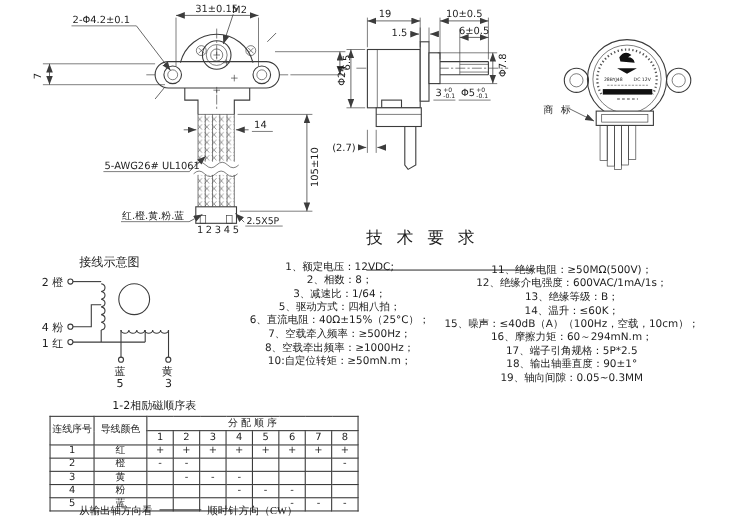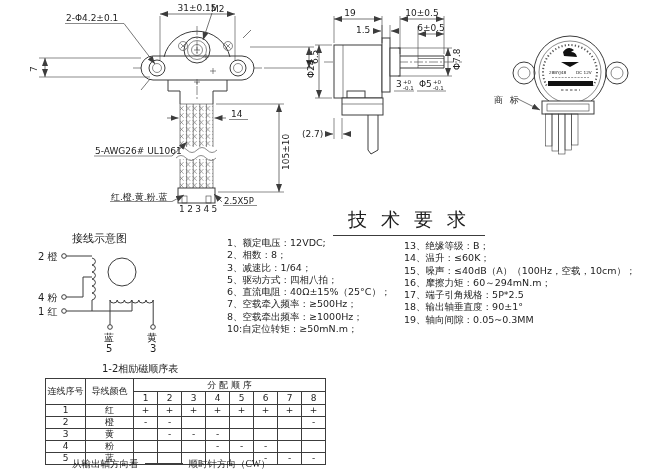--- a/index.html
+++ b/index.html
@@ -12,23 +12,23 @@
   .dim{stroke:#3c3c3c;stroke-width:.7;fill:none;}
   .cl{stroke:#3c3c3c;stroke-width:.6;fill:none;stroke-dasharray:9 2 2 2;}
   .wfill{fill:#ffffff;}
   .d{font-size:9px;}
   .d8{font-size:8.5px;}
   .tol{font-size:5.5px;}
   .tiny{font-size:4.2px;}
   .cjk10{font-size:10px;}
   .cjk11{font-size:11px;}
   
-  .tech-title{position:absolute;left:333px;top:207px;width:152px;text-align:center;
-    font-size:19px;letter-spacing:4px;padding-bottom:2px;border-bottom:1.2px solid #3c3c3c;white-space:nowrap;}
-  .tlist{position:absolute;font-size:9.5px;line-height:12.3px;white-space:nowrap;}
+  .tech-title{position:absolute;left:333px;top:207px;width:152px;text-align:left;
+    font-size:15px;letter-spacing:4px;padding-bottom:19px;border-bottom:1.2px solid #3c3c3c;white-space:nowrap;}
+  .tlist{position:absolute;font-size:9.5px;line-height:12.3px;white-space:nowrap;text-align:center;}
   .tleft{left:227px;top:237px;}
   .tright{left:404px;top:240px;}
   
   .seqtab{position:absolute;left:45px;top:378px;border-collapse:collapse;table-layout:fixed;width:280px;}
   .seqtab th,.seqtab td{border:1px solid #3c3c3c;font-size:9px;font-weight:normal;
     text-align:center;padding:0;height:11px;line-height:11px;overflow:hidden;}
   .seqtab th{height:12px;}
   .caption{position:absolute;left:72px;top:458px;font-size:9.5px;white-space:nowrap;font-family:Liberation Serif, serif;}
   .capline{display:inline-block;width:38px;border-top:1px solid #3c3c3c;vertical-align:middle;margin:0 6px 2px 6px;}
 </style>
@@ -230,20 +230,22 @@
     <div>2、相数：8；</div>
     <div>3、减速比：1/64；</div>
     <div>5、驱动方式：四相八拍；</div>
     <div>6、直流电阻：40Ω±15%（25°C）；</div>
     <div>7、空载牵入频率：≥500Hz；</div>
     <div>8、空载牵出频率：≥1000Hz；</div>
     <div>10:自定位转矩：≥50mN.m；</div>
   </div>
 
   <div class="tlist tright">
+    <div>11、绝缘电阻：≥50MΩ(500V)；</div>
+    <div>12、绝缘介电强度：600VAC/1mA/1s；</div>
     <div>13、绝缘等级：B；</div>
     <div>14、温升：≤60K；</div>
     <div>15、噪声：≤40dB（A）（100Hz，空载，10cm）；</div>
     <div>16、摩擦力矩：60～294mN.m；</div>
     <div>17、端子引角规格：5P*2.5</div>
     <div>18、输出轴垂直度：90±1°</div>
     <div>19、轴向间隙：0.05~0.3MM</div>
   </div>
 
   <table class="seqtab">

